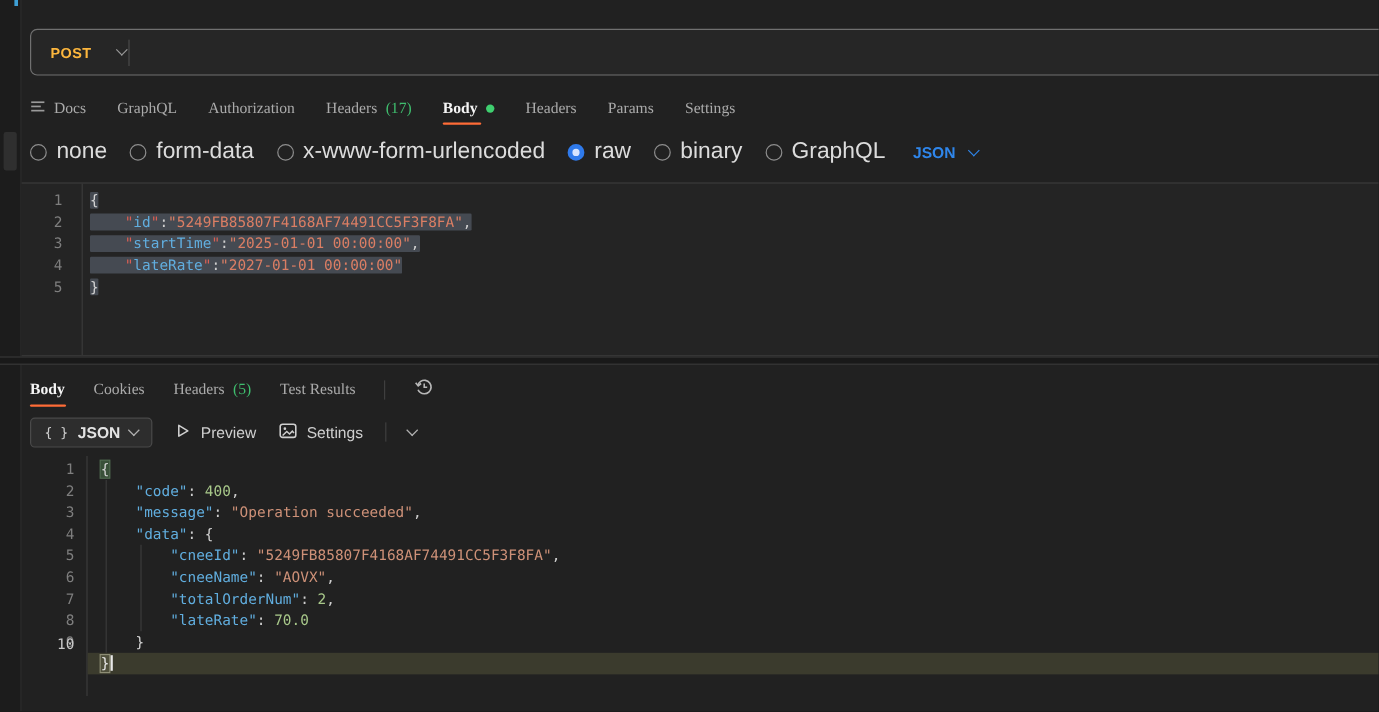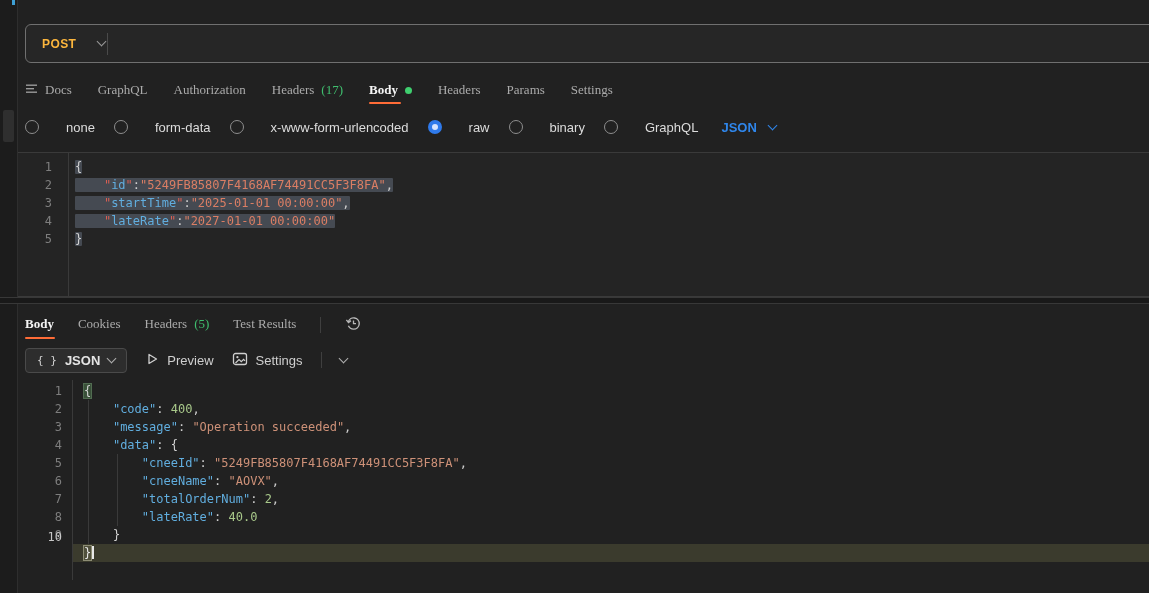--- a/index.html
+++ b/index.html
@@ -37,21 +37,21 @@
   .tab .underline { position:absolute; left:0; top:20px; width:32px; height:2px;
     background:#ff6c37; border-radius:1px; }
   .tab .dot { width:7px; height:7px; border-radius:50%; background:#3fcf6f; }
   .docs-icon { display:inline-block; }
 
   
   #body-type-row { position:absolute; left:25px; top:114px; display:flex; gap:19px; align-items:center; height:26px; }
   .radio-item { display:flex; align-items:center; gap:8px; cursor:pointer; }
   .radio { width:14px; height:14px; border-radius:50%; border:1.5px solid #8e8e8e; background:transparent; flex:none; }
   .radio.on { border:4.5px solid #2f7aeb; background:#d6e4ff; }
-  .radio-label { color:#dcdcdc; font-size:13px; white-space:nowrap;margin-left:19px; }
+  .radio-label { color:#dcdcdc; font-size:19px; white-space:nowrap; }
   #raw-lang { display:flex; align-items:center; gap:12px; color:#2f86eb; font-size:13px;
     font-weight:bold; cursor:pointer; margin-left:4px; }
 
   
   .editor { position:absolute; font-family:"DejaVu Sans Mono", monospace;
     font-size:12px; line-height:18px; }
   .gnum { position:absolute; left:0; text-align:right; color:#7e7e7e; height:18px; }
   .gnum.active { color:#c8c8c8; }
   .crow { position:absolute; right:0; height:18px; white-space:pre; color:#d4d4d4; }
   .crow.active-row { background:#3b3b2d; }
@@ -270,20 +270,20 @@
       <div class="crow" style="top: 38px;"><span class="tk-punc">    </span><span class="tk-key">"message"</span><span class="tk-punc">: </span><span class="tk-str">"Operation succeeded"</span><span class="tk-punc">,</span></div>
       <div class="gnum" style="top: 56px;">4</div>
       <div class="crow" style="top: 56px;"><span class="tk-punc">    </span><span class="tk-key">"data"</span><span class="tk-punc">: </span><span class="tk-brace">{</span></div>
       <div class="gnum" style="top: 74px;">5</div>
       <div class="crow" style="top: 74px;"><span class="tk-punc">        </span><span class="tk-key">"cneeId"</span><span class="tk-punc">: </span><span class="tk-str">"5249FB85807F4168AF74491CC5F3F8FA"</span><span class="tk-punc">,</span></div>
       <div class="gnum" style="top: 92px;">6</div>
       <div class="crow" style="top: 92px;"><span class="tk-punc">        </span><span class="tk-key">"cneeName"</span><span class="tk-punc">: </span><span class="tk-str">"AOVX"</span><span class="tk-punc">,</span></div>
       <div class="gnum" style="top: 110px;">7</div>
       <div class="crow" style="top: 110px;"><span class="tk-punc">        </span><span class="tk-key">"totalOrderNum"</span><span class="tk-punc">: </span><span class="tk-num">2</span><span class="tk-punc">,</span></div>
       <div class="gnum" style="top: 128px;">8</div>
-      <div class="crow" style="top: 128px;"><span class="tk-punc">        </span><span class="tk-key">"lateRate"</span><span class="tk-punc">: </span><span class="tk-num">40.0</span></div>
+      <div class="crow" style="top: 128px;"><span class="tk-punc">        </span><span class="tk-key">"lateRate"</span><span class="tk-punc">: </span><span class="tk-num">70.0</span></div>
       <div class="gnum" style="top: 146px;">9</div>
       <div class="crow" style="top: 146px;"><span class="tk-punc">    </span><span class="tk-brace">}</span></div>
       <div class="gnum active" style="top: 148px;">10</div>
       <div class="crow active-row" style="top: 164px;"><span class="tk-bm2">}</span><span class="cursor"></span></div>
     </div>
 
 </div>
 
 </body></html>

